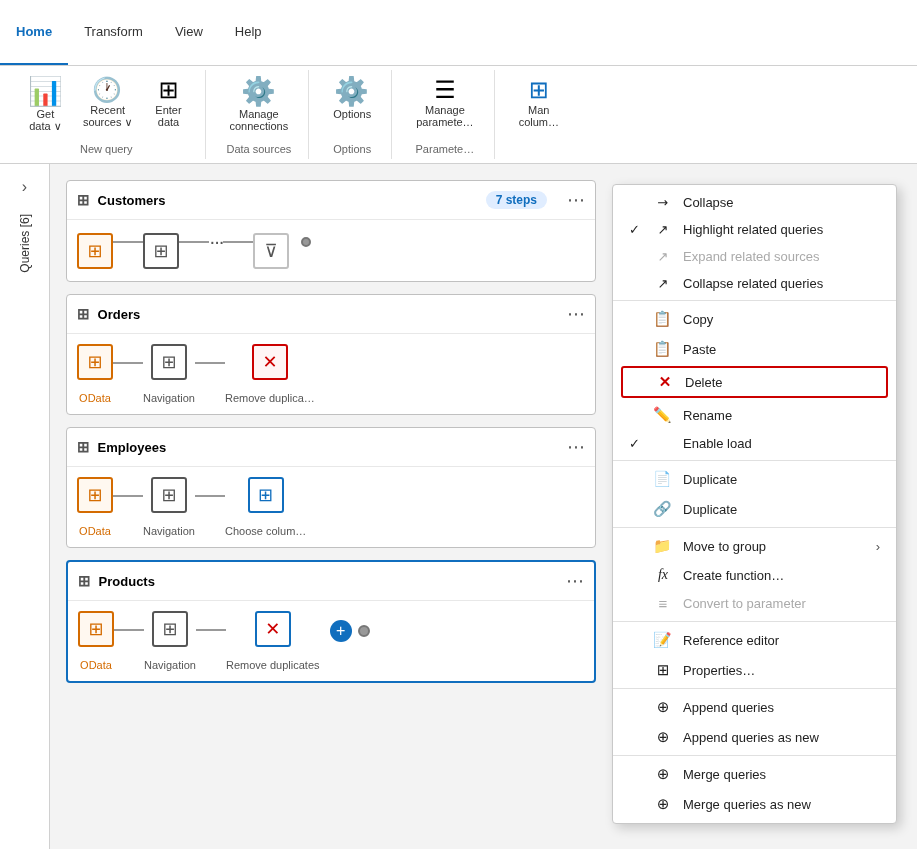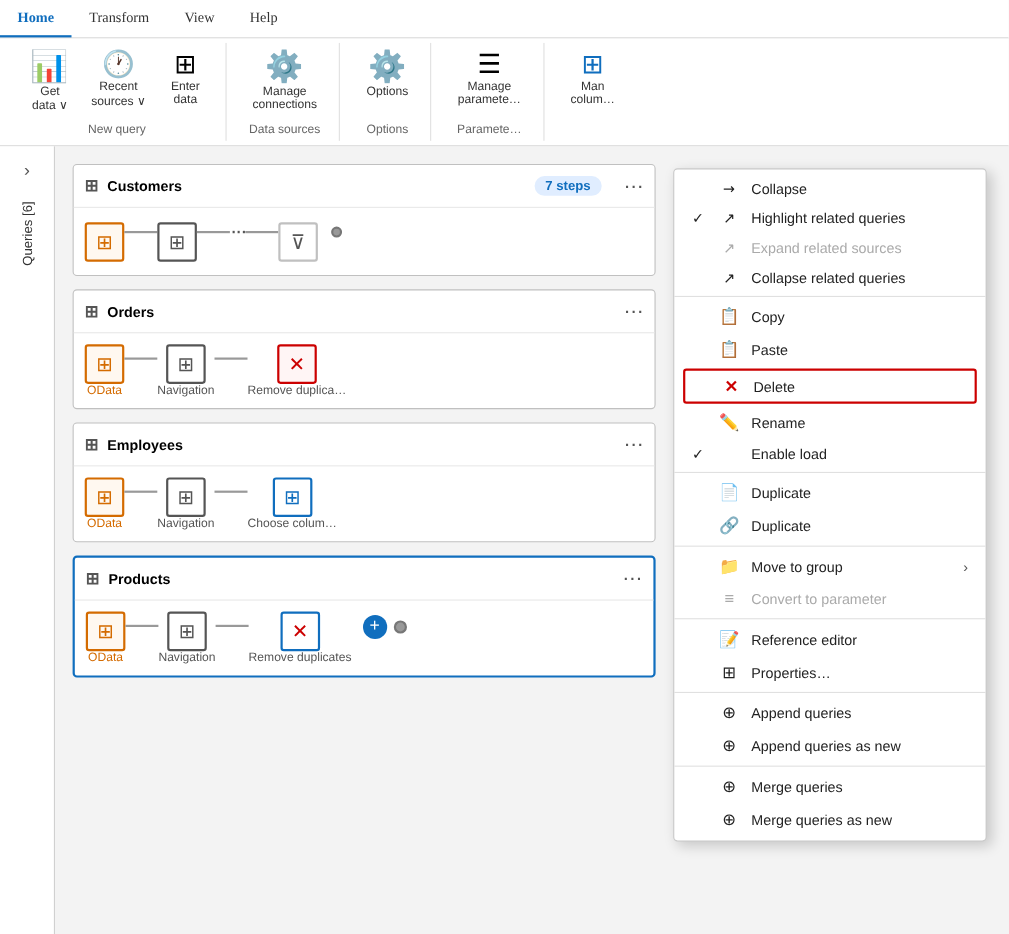--- a/index.html
+++ b/index.html
@@ -1,21 +1,21 @@
 <!DOCTYPE html>
 <html><head>
   <meta charset="utf-8">
   <style>
     * { box-sizing: border-box; margin: 0; padding: 0; }
     body { font-family: 'Segoe UI', Arial, sans-serif; font-size: 13px; background: #f3f3f3; overflow: hidden; width: 917px; height: 849px; }
 
     
     .ribbon { background: #fff; border-bottom: 1px solid #d0d0d0; }
     .ribbon-tabs { display: flex; background: #fff; border-bottom: 1px solid #d0d0d0; }
-    .ribbon-tab { padding: 8px 16px; cursor: pointer; font-size: 13px; color: #333; position: relative; font-family: Liberation Serif, serif; }
+    .ribbon-tab { padding: 24px 16px; cursor: pointer; font-size: 13px; color: #333; position: relative; }
     .ribbon-tab.active { color: #106ebe; border-bottom: 2px solid #106ebe; font-weight: 600; }
     .ribbon-content { display: flex; align-items: stretch; padding: 4px 8px; gap: 4px; background: #fff; min-height: 90px; }
     .ribbon-group { display: flex; flex-direction: column; align-items: center; border-right: 1px solid #e0e0e0; padding: 4px 12px; gap: 2px; }
     .ribbon-group:last-child { border-right: none; }
     .ribbon-group-label { font-size: 11px; color: #666; margin-top: auto; padding-top: 4px; }
     .ribbon-buttons { display: flex; gap: 4px; }
     .ribbon-btn { display: flex; flex-direction: column; align-items: center; padding: 4px 8px; cursor: pointer; border-radius: 3px; min-width: 48px; }
     .ribbon-btn .icon { font-size: 28px; line-height: 1; }
     .ribbon-btn .label { font-size: 11px; color: #333; text-align: center; margin-top: 2px; white-space: nowrap; }
 
@@ -32,21 +32,21 @@
     .query-card { background: #fff; border: 1px solid #c0c0c0; border-radius: 4px; margin-bottom: 12px; width: 530px; }
     .query-card.selected { border: 2px solid #106ebe; }
     .query-card-header { display: flex; align-items: center; justify-content: space-between; padding: 8px 10px; border-bottom: 1px solid #e8e8e8; }
     .query-card-title { display: flex; align-items: center; gap: 8px; font-weight: 600; font-size: 13px; }
     .query-card-menu { cursor: pointer; color: #555; font-size: 18px; }
     .query-steps { display: flex; align-items: center; gap: 0; padding: 10px; }
     .step-node { display: flex; flex-direction: column; align-items: center; }
     .step-icon { width: 36px; height: 36px; display: flex; align-items: center; justify-content: center; border: 2px solid #c0c0c0; border-radius: 3px; background: #fff; font-size: 18px; }
     .step-icon.orange { border-color: #d46b00; color: #d46b00; background: #fff8f0; }
     .step-icon.grid { border-color: #555; color: #555; }
-    .step-label { font-size: 11px; color: #555; margin-top: 0; text-align: center; white-space: nowrap; }
+    .step-label { font-size: 11px; color: #555; margin-top: 12px; text-align: center; white-space: nowrap; }
     .step-label.orange { color: #d46b00; }
     .step-connector { width: 30px; height: 2px; background: #999; margin-bottom: 18px; }
     .step-dot { width: 10px; height: 10px; border-radius: 50%; background: #999; border: 2px solid #777; margin-bottom: 18px; }
     .steps-badge { background: #e0edff; color: #106ebe; border-radius: 12px; padding: 2px 10px; font-size: 12px; font-weight: 600; margin-left: 8px; }
     .ellipsis-icon { font-size: 20px; color: #555; margin-bottom: 18px; letter-spacing: -2px; }
 
     
     .context-menu { position: absolute; top: 20px; right: 20px; width: 285px; background: #fff; border: 1px solid #c8c8c8; box-shadow: 4px 4px 12px rgba(0,0,0,0.18); border-radius: 4px; z-index: 100; padding: 4px 0; }
     .ctx-item { display: flex; align-items: center; gap: 10px; padding: 6px 16px; cursor: pointer; font-size: 13px; color: #222; white-space: nowrap; }
     .ctx-item.disabled { color: #aaa; cursor: default; }
@@ -326,20 +326,25 @@
       </div>
       <hr class="ctx-separator">
 
       <div class="ctx-item">
         <span class="check"></span>
         <span class="icon">📁</span>
         <span>Move to group</span>
         <span class="arrow">›</span>
       </div>
 
+      <div class="ctx-item">
+        <span class="check"></span>
+        <span class="icon" style="font-style:italic;font-family:serif;font-size:14px;">fx</span>
+        <span>Create function…</span>
+      </div>
 
       <div class="ctx-item disabled">
         <span class="check"></span>
         <span class="icon">≡</span>
         <span>Convert to parameter</span>
       </div>
       <hr class="ctx-separator">
 
       <div class="ctx-item">
         <span class="check"></span>

